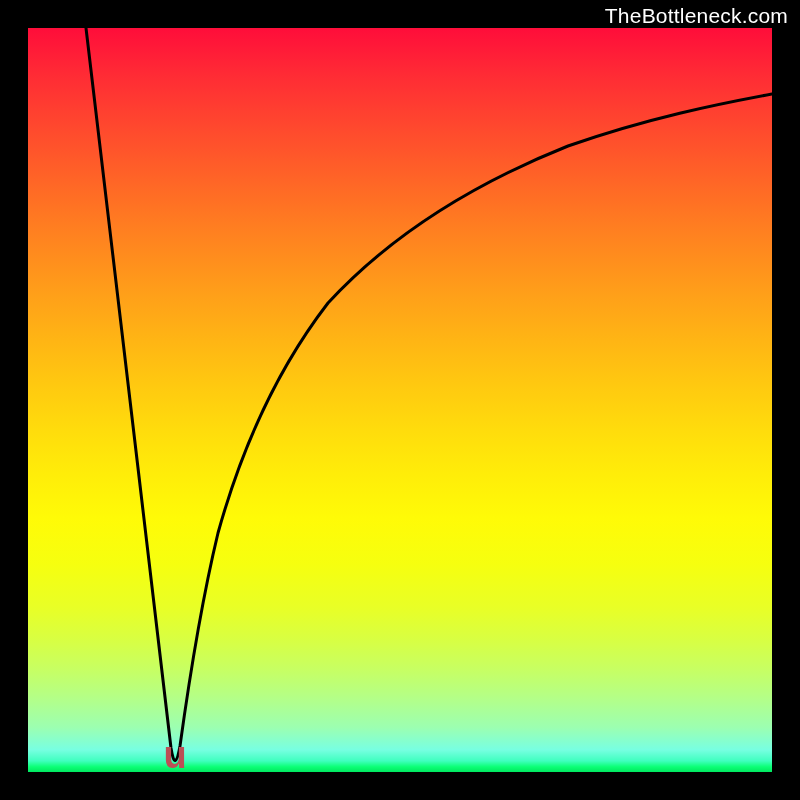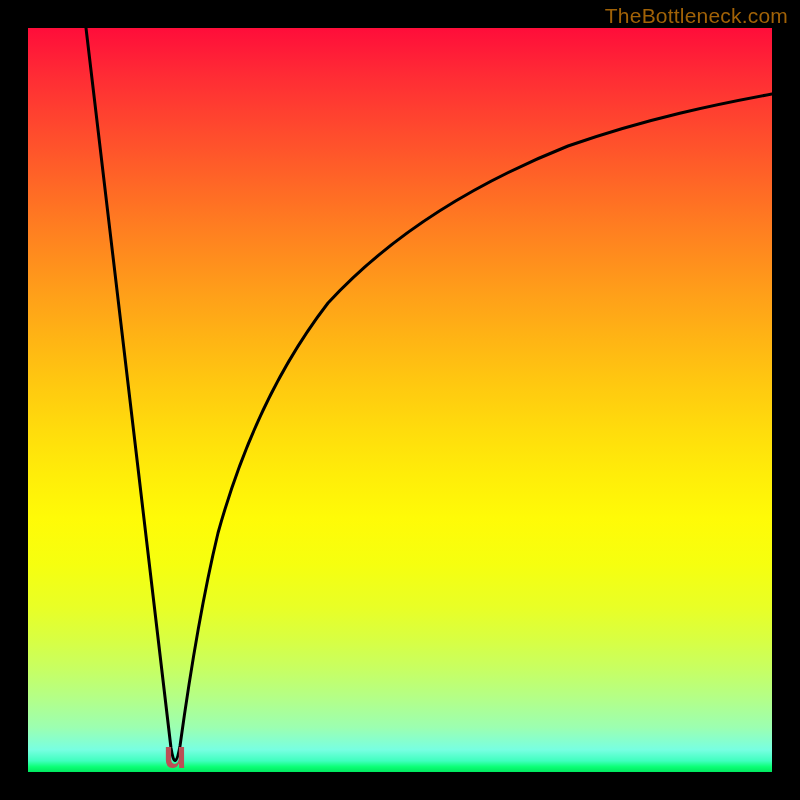--- a/index.html
+++ b/index.html
@@ -63,21 +63,21 @@
     position: absolute;
     top: 0;
     left: 0;
     width: 744px;
     height: 744px;
   }
   .watermark {
     position: absolute;
     top: 4px;
     right: 12px;
-    color: #a16207;
+    color: #ffffff;
     font-size: 21px;
     font-weight: 500;
     letter-spacing: 0.2px;
     user-select: none;
   }
   .marker {
     position: absolute;
     font-weight: 900;
     font-family: Arial, sans-serif;
     color: #bb4f56;

